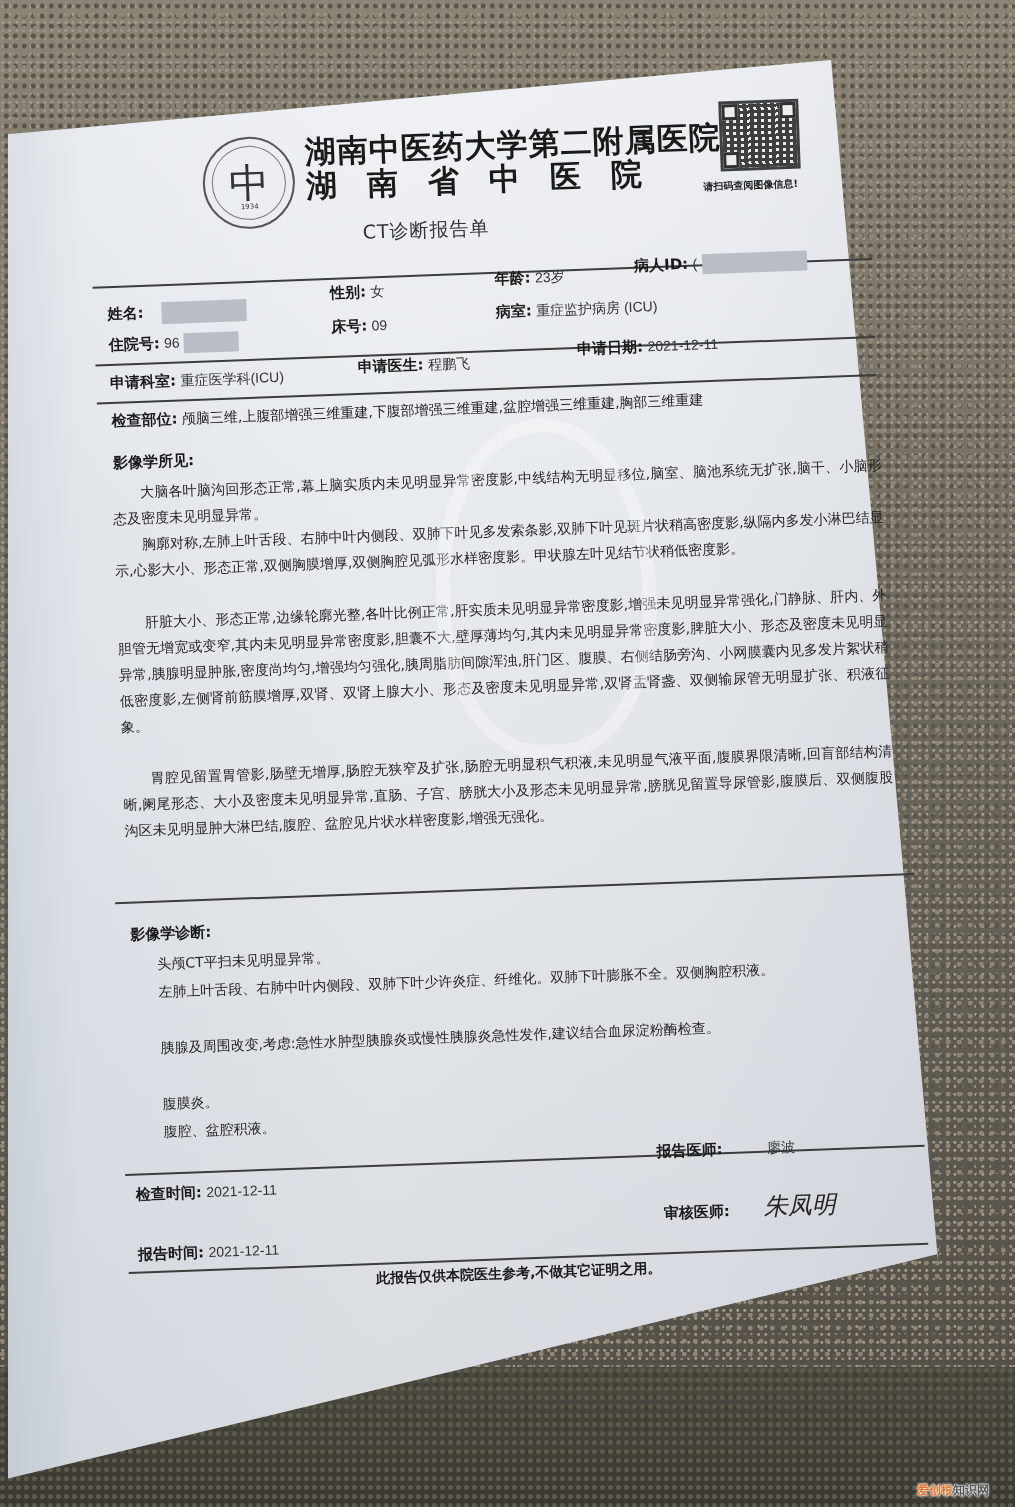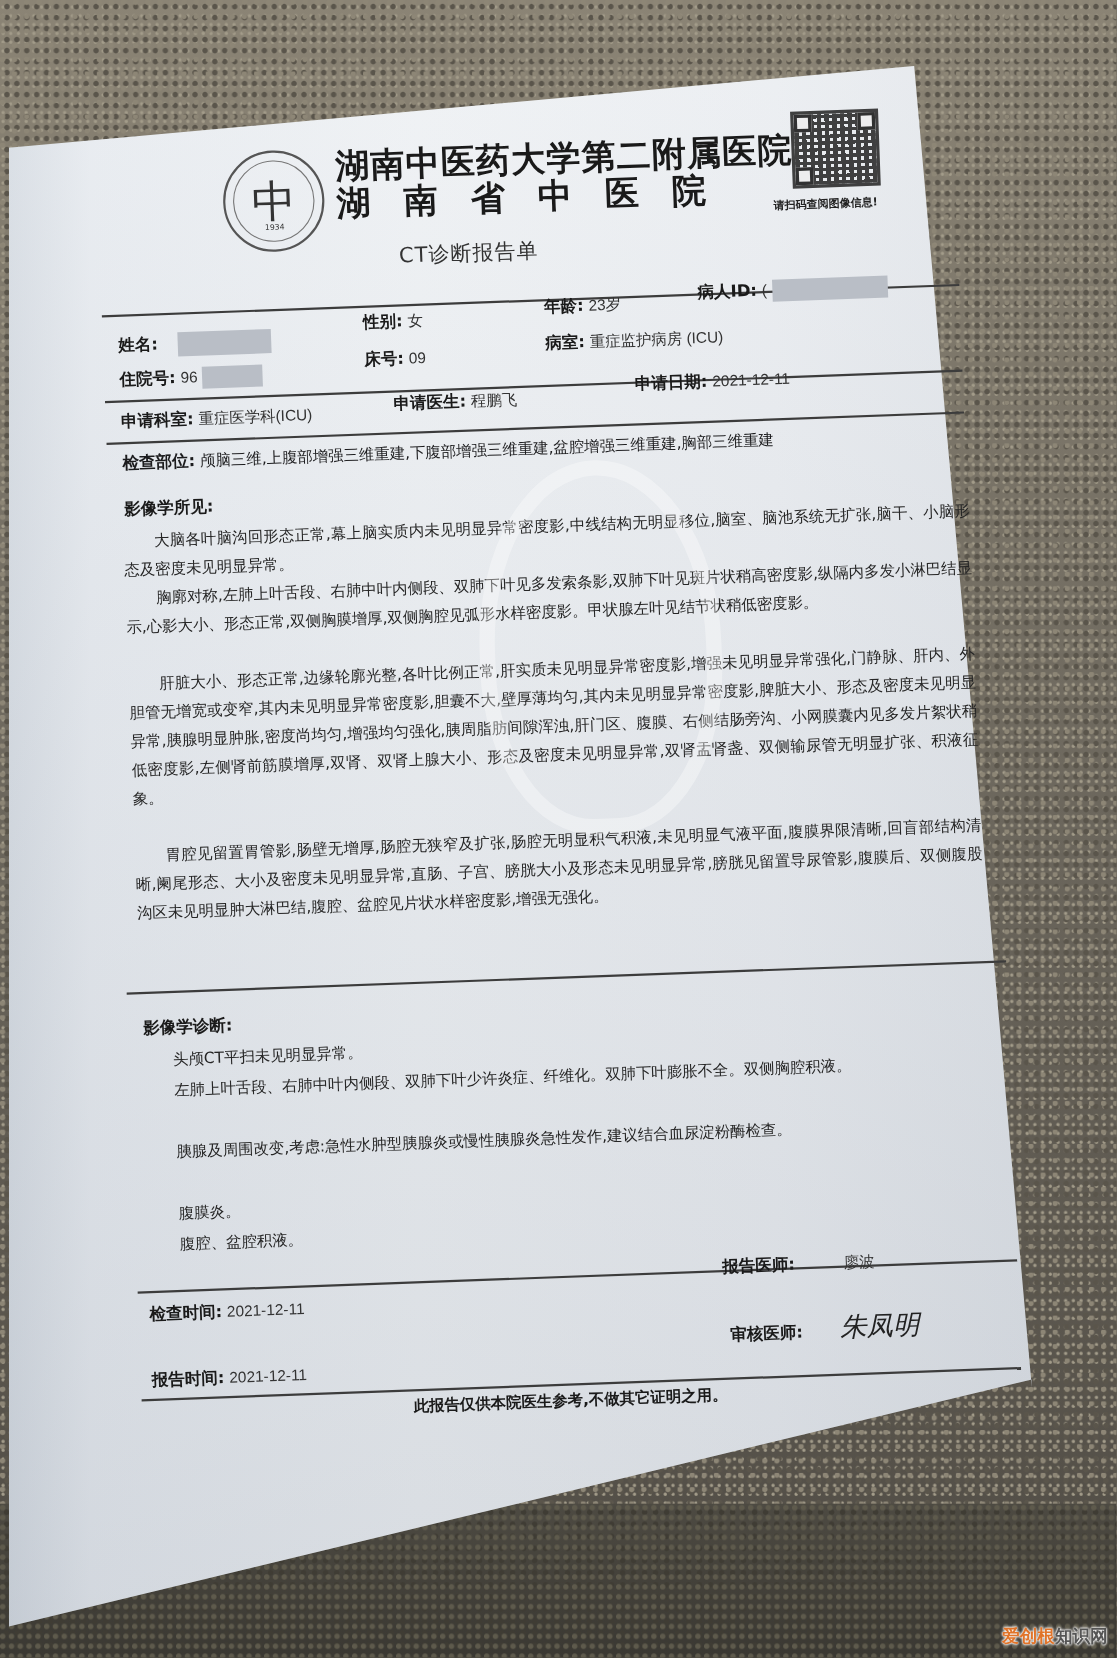--- a/index.html
+++ b/index.html
@@ -88,21 +88,21 @@
       pointer-events: none;
     }
     .signature {
       position: absolute; left: 745px; top: 1200px;
       font-family: "DejaVu Serif", serif; font-style: italic; font-size: 24px; color: #222;
     }
     .disclaimer {
       position: absolute; left: 355px; top: 1265px; font-weight: bold; font-size: 14px; color: #1a1a1a;
     }
     .site-mark {
-      position: absolute; right: 8px; bottom: 8px; font-size: 16px; font-weight: bold;
+      position: absolute; right: 26px; bottom: 8px; font-size: 12px; font-weight: bold;
       text-shadow: 0 0 2px #fff, 0 0 2px #fff, 0 0 3px #fff;
     }
     .site-mark .a { color: #e0742a; }
     .site-mark .b { color: #555; }
   </style>
 </head>
 <body>
 
 <div class="bg-bottom"></div>
 

